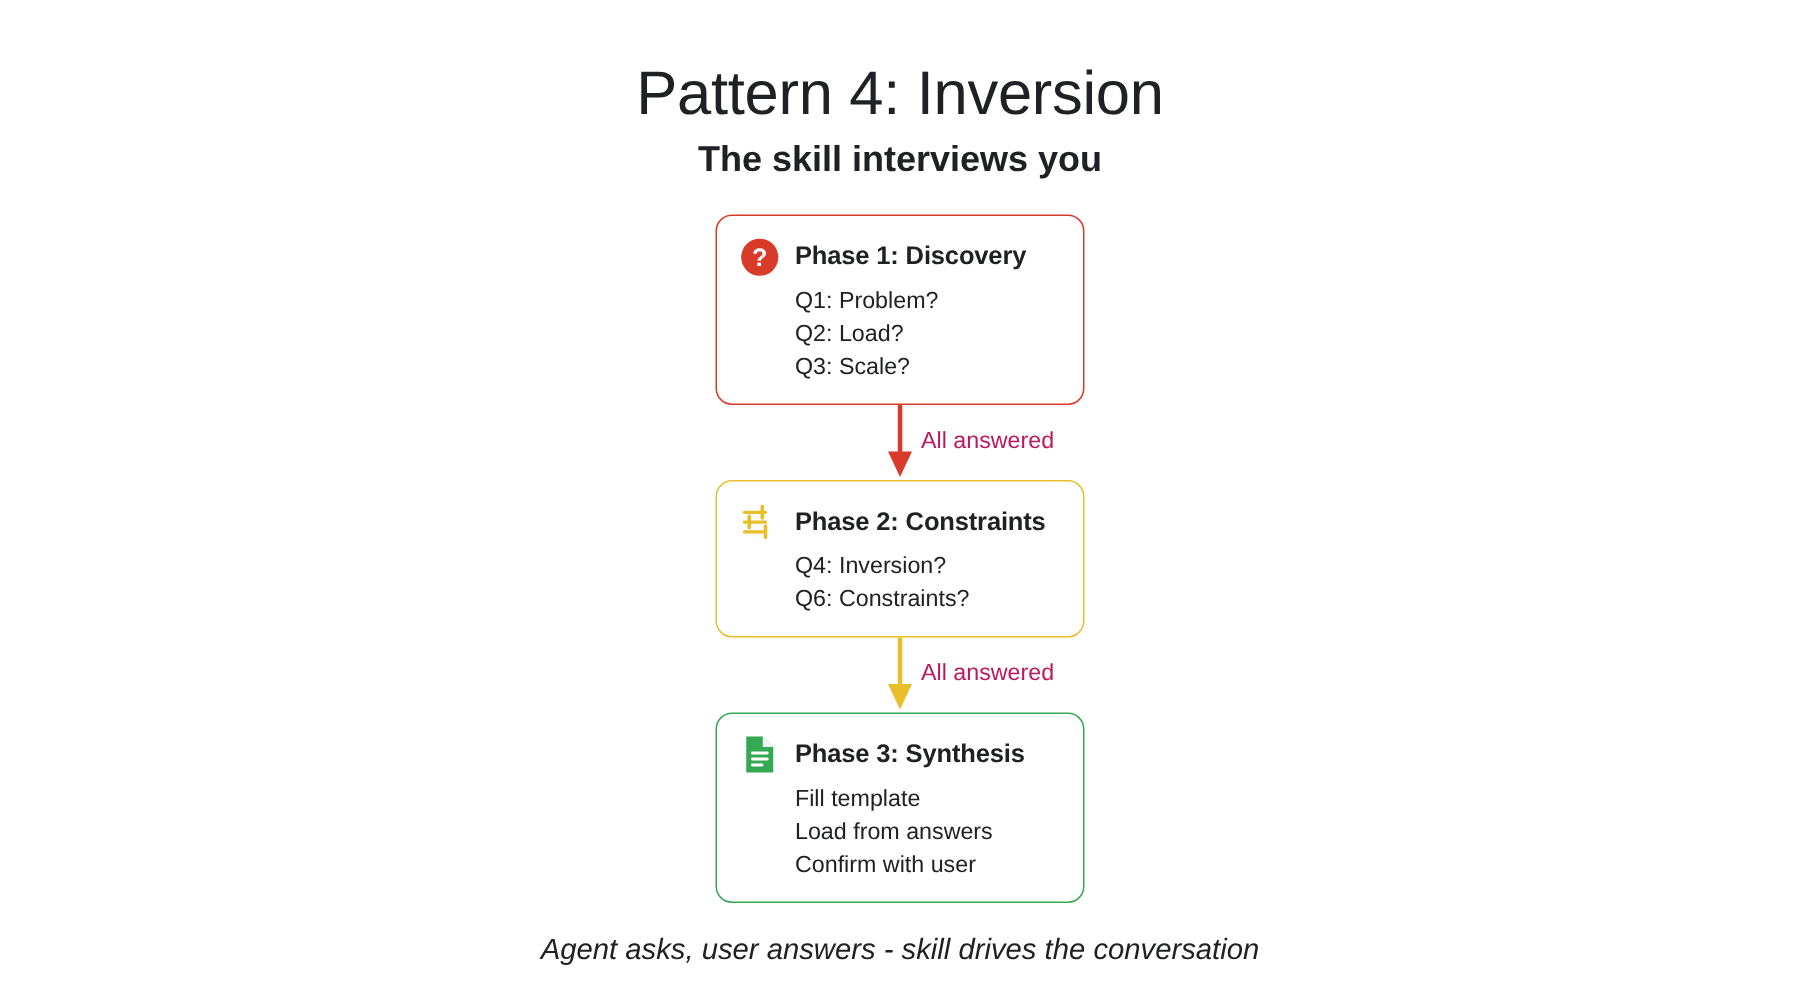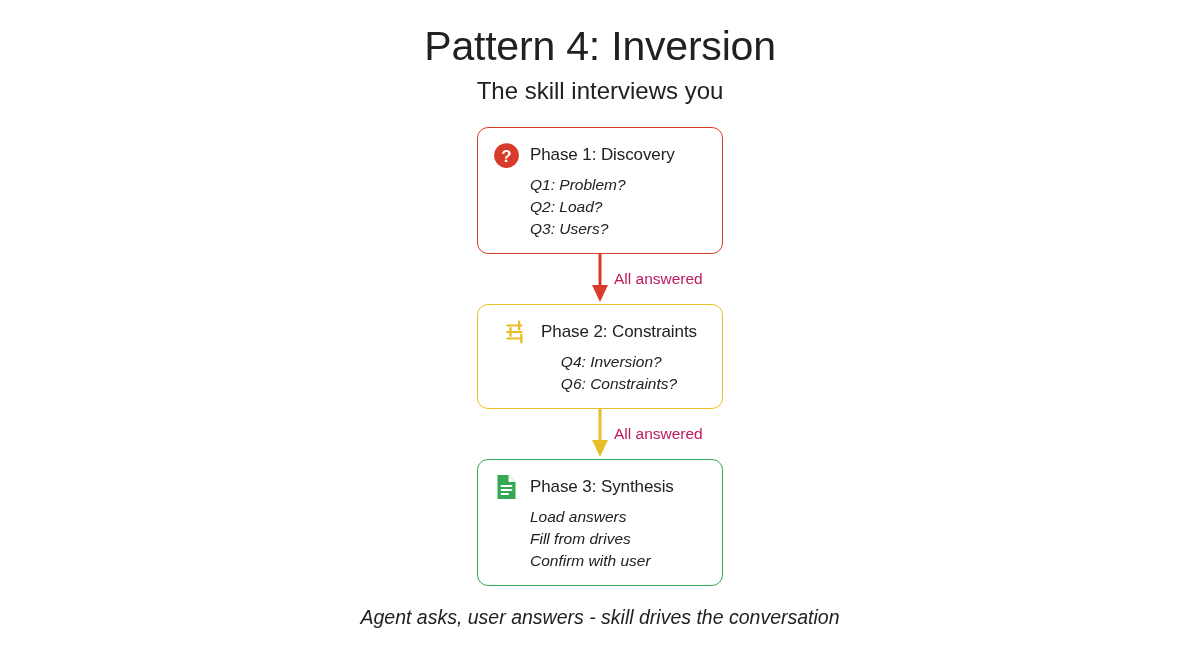--- a/index.html
+++ b/index.html
@@ -23,27 +23,27 @@
     flex-direction: column;
     align-items: center;
   }
 
   
   .title {
     font-size: 41px;
     font-weight: 400;
     letter-spacing: -0.2px;
     color: #202124;
-    margin-top: 24px;
+    margin-top: 40px;
     line-height: 1.08;
     text-align: center;
   }
   .subtitle {
     font-size: 24px;
-    font-weight: 400;
+    font-weight: 700;
     color: #202124;
     margin-top: 9px;
     text-align: center;
   }
 
   
   .flow {
     margin-top: 22px;
     display: flex;
     flex-direction: column;
@@ -70,41 +70,40 @@
   .card-icon {
     width: 28px;
     height: 28px;
     flex: 0 0 28px;
     display: flex;
     align-items: center;
     justify-content: center;
   }
   .card-title {
     font-size: 17px;
-    font-weight: 400;
+    font-weight: 700;
     color: #202124;
     letter-spacing: -0.1px;
     white-space: nowrap;
   }
   .card-lines {
     padding-left: 38px;
     display: flex;
     flex-direction: column;
   }
   .card-line {
     font-size: 15.5px;
     font-weight: 400;
     color: #202124;
     line-height: 1.42;
     white-space: nowrap;
-    font-style: italic;
   }
 
   .card.red    { border-color: #d93b2b; }
-  .card.yellow { border-color: #e8bf2a; align-items: center; }
+  .card.yellow { border-color: #e8bf2a; }
   .card.green  { border-color: #34a853; justify-content: space-between; }
 
   
   .connector {
     position: relative;
     width: 246px;
     height: 50px;
   }
   .connector svg {
     position: absolute;
@@ -148,21 +147,21 @@
           <svg width="27" height="27" viewBox="0 0 24 24" aria-hidden="true">
             <circle cx="12" cy="12" r="11" fill="#d93b2b"></circle>
             <text x="12" y="17.4" text-anchor="middle" font-family="Liberation Sans, sans-serif" font-size="15" font-weight="700" fill="#ffffff">?</text>
           </svg>
         </span>
         <span class="card-title">Phase 1: Discovery</span>
       </div>
       <div class="card-lines">
         <span class="card-line">Q1: Problem?</span>
         <span class="card-line">Q2: Load?</span>
-        <span class="card-line">Q3: Users?</span>
+        <span class="card-line">Q3: Scale?</span>
       </div>
     </div>
 
     <div class="connector">
       <svg width="24" height="50" viewBox="0 0 24 50">
         <line x1="12" y1="0" x2="12" y2="34" stroke="#d93b2b" stroke-width="3"></line>
         <polygon points="12,48 4,31 20,31" fill="#d93b2b"></polygon>
       </svg>
       <span class="connector-label">All answered</span>
     </div>
@@ -208,22 +207,22 @@
             <g stroke="#ffffff" stroke-width="1.9" stroke-linecap="round">
               <line x1="7" y1="12" x2="17" y2="12"></line>
               <line x1="7" y1="16" x2="17" y2="16"></line>
               <line x1="7" y1="20" x2="13.5" y2="20"></line>
             </g>
           </svg>
         </span>
         <span class="card-title">Phase 3: Synthesis</span>
       </div>
       <div class="card-lines">
-        <span class="card-line">Load answers</span>
-        <span class="card-line">Fill from drives</span>
+        <span class="card-line">Fill template</span>
+        <span class="card-line">Load from answers</span>
         <span class="card-line">Confirm with user</span>
       </div>
     </div>
 
   </div>
 
   <div class="footer">Agent asks, user answers - skill drives the conversation</div>
 
 </div>
 

